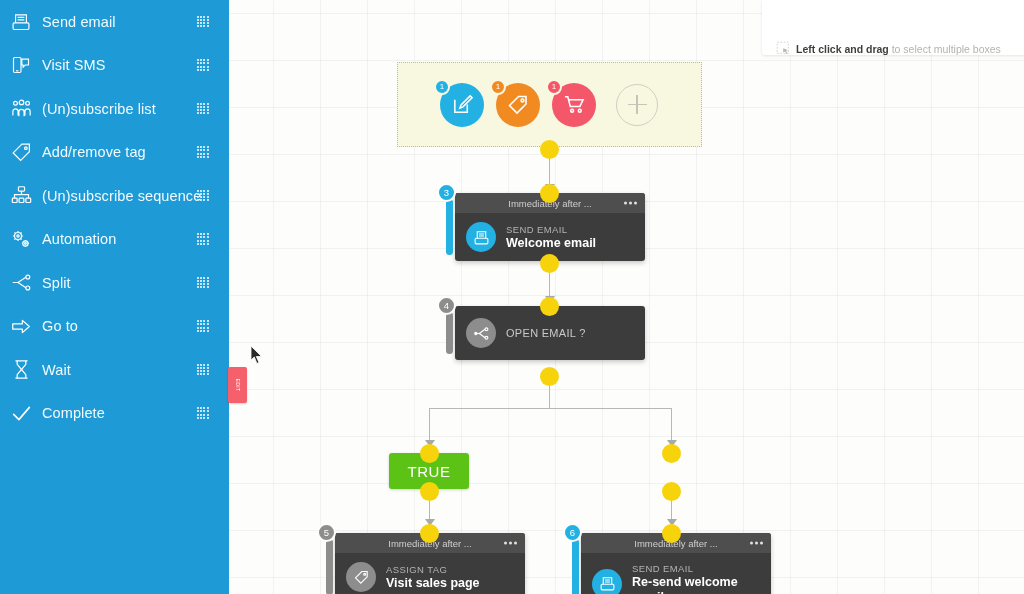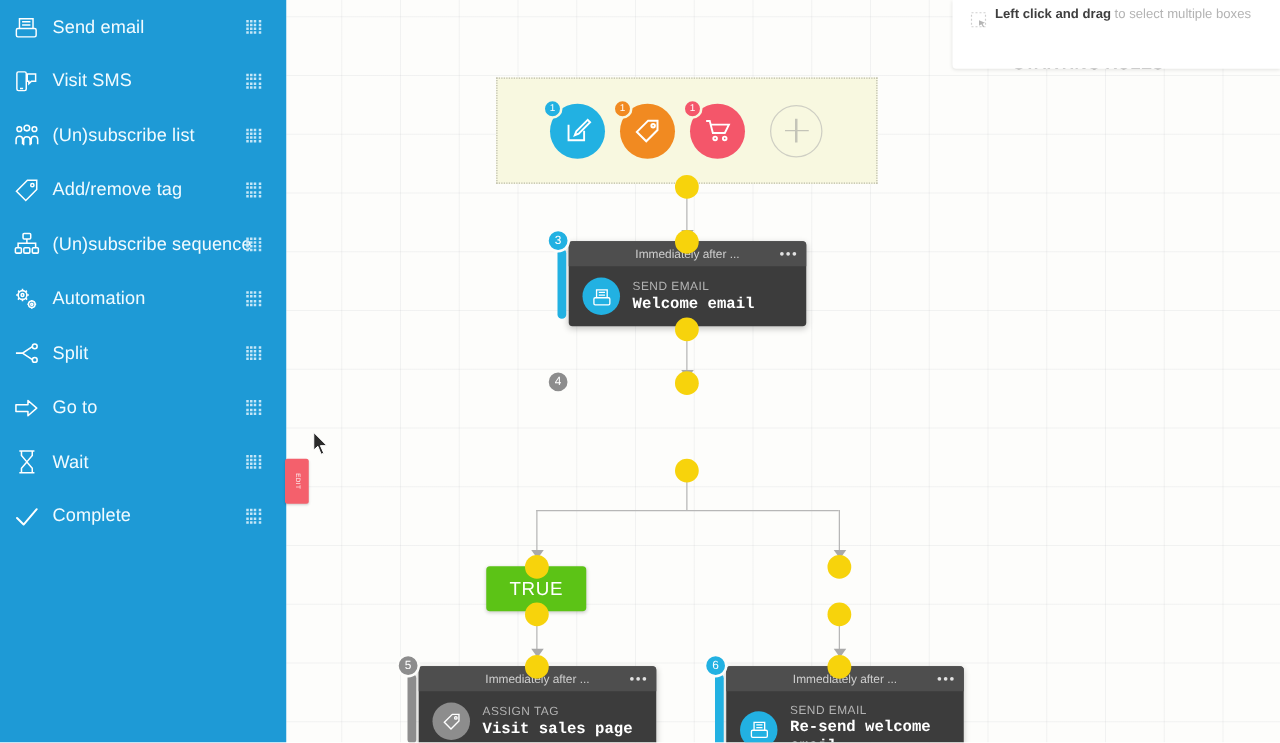--- a/index.html
+++ b/index.html
@@ -82,21 +82,21 @@
   
   #legend {
     position: absolute; left: 762px; top: 0;
     width: 262px; height: 55px;
     background: #ffffff;
     box-shadow: 0 1px 3px rgba(0,0,0,.10);
     border-bottom-left-radius: 3px;
     padding: 5px 8px 0 10px;
     z-index: 40;
   }
-  .leg-row { display: flex; height: 23px; }
+  .leg-row { display: flex; align-items: center; height: 23px; margin-top: 32px; }
   .leg-ico { width: 24px; flex: 0 0 24px; display:flex; align-items:center; justify-content:center; }
   .leg-txt { font-size: 10.5px; color: #b3b3b3; white-space: nowrap; }
   .leg-txt b { color: #3f3f3f; font-weight: bold; }
 
   
   #start-title {
     position: absolute; left: 400px; top: 43px;
     width: 302px; text-align: right;
     font-size: 13.5px; font-weight: bold; color: #3d3d3d;
     letter-spacing: .2px;
@@ -172,21 +172,21 @@
     display: flex; gap: 2px; cursor: pointer;
   }
   .node-dots i { width: 3px; height: 3px; border-radius: 50%; background: #e2e2e2; }
   .node-body { display: flex; align-items: center; padding: 9px 10px 9px 11px; }
   .node-circ {
     width: 30px; height: 30px; border-radius: 50%; flex: 0 0 30px;
     display: flex; align-items: center; justify-content: center;
     margin-right: 10px;
   }
   .node-kicker { font-size: 9.5px; color: #b3b3b3; letter-spacing: .4px; line-height: 13px; }
-  .node-title { font-size: 12.5px; color: #ffffff; font-weight: bold; line-height: 15px; font-family: Liberation Mono, monospace; }
+  .node-title { font-size: 12.5px; color: #ffffff; font-weight: bold; line-height: 15px; }
   .node-single { font-size: 11px; color: #c9c9c9; letter-spacing: .3px; }
 
   
   .dot {
     position: absolute; width: 19px; height: 19px; border-radius: 50%;
     background: #f7d30c; z-index: 2;
   }
   .vline { position: absolute; width: 1px; background: #b7b7b7; }
   .hline { position: absolute; height: 1px; background: #b7b7b7; }
   .arrow {
@@ -302,20 +302,31 @@
         <div>
           <div class="node-kicker">SEND EMAIL</div>
           <div class="node-title">Welcome email</div>
         </div>
       </div>
     </div>
 
     <div class="node" style="left:226px; top:306px; width:190px;">
       <div class="node-bar" style="background:#8d8d8d;"></div>
       <div class="node-badge" style="background:#8d8d8d;">4</div>
+      <div class="node-body" style="padding-top:12px;padding-bottom:12px;">
+        <div class="node-circ" style="background:#8d8d8d;">
+          <svg width="17" height="17" viewBox="0 0 24 24" fill="none" stroke="#fff" stroke-width="1.6">
+            <path d="M3 12h6l8-6M9 12l8 6"></path>
+              <circle cx="19" cy="6" r="2"></circle>
+              <circle cx="19" cy="18" r="2"></circle>
+              <circle cx="4" cy="12" r="1.6"></circle>
+          </svg>
+        </div>
+        <div class="node-single">OPEN EMAIL ?</div>
+      </div>
     </div>
 
     <div class="branch" style="left:160px; top:453px; width:80px; height:36px; background:#5cc316;">
       <span>TRUE</span>
     </div>
 
 
     <div class="node" style="left:106px; top:533px; width:190px;">
       <div class="node-bar" style="background:#8d8d8d;"></div>
       <div class="node-badge" style="background:#8d8d8d;">5</div>

